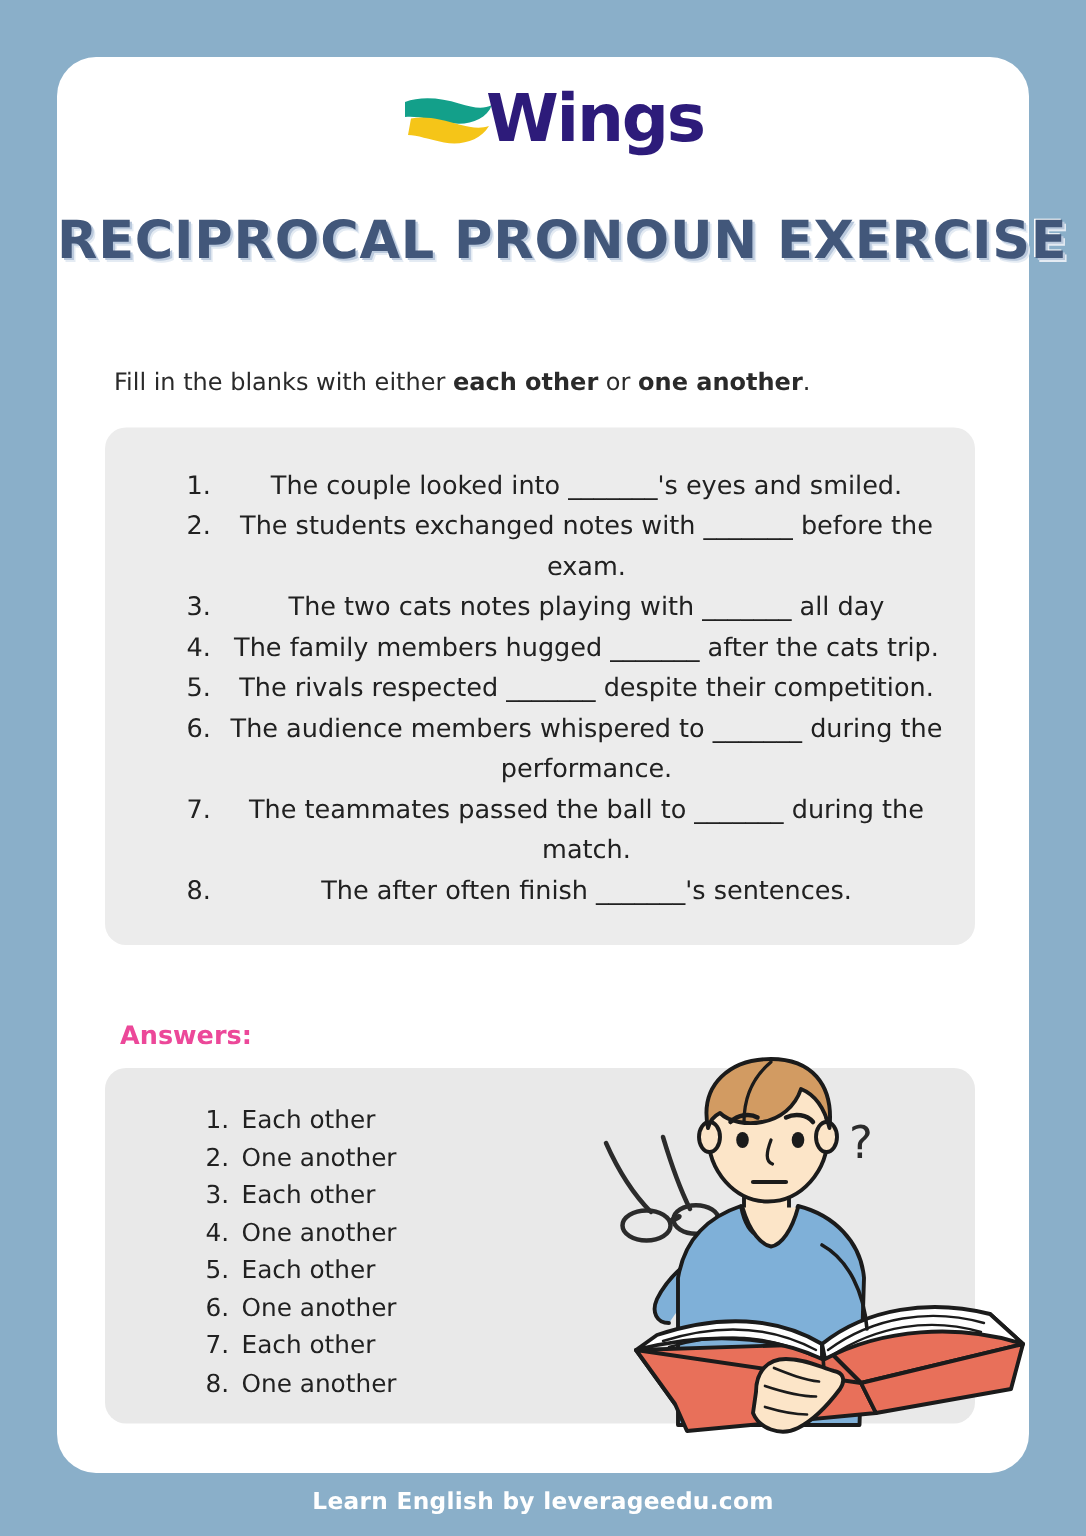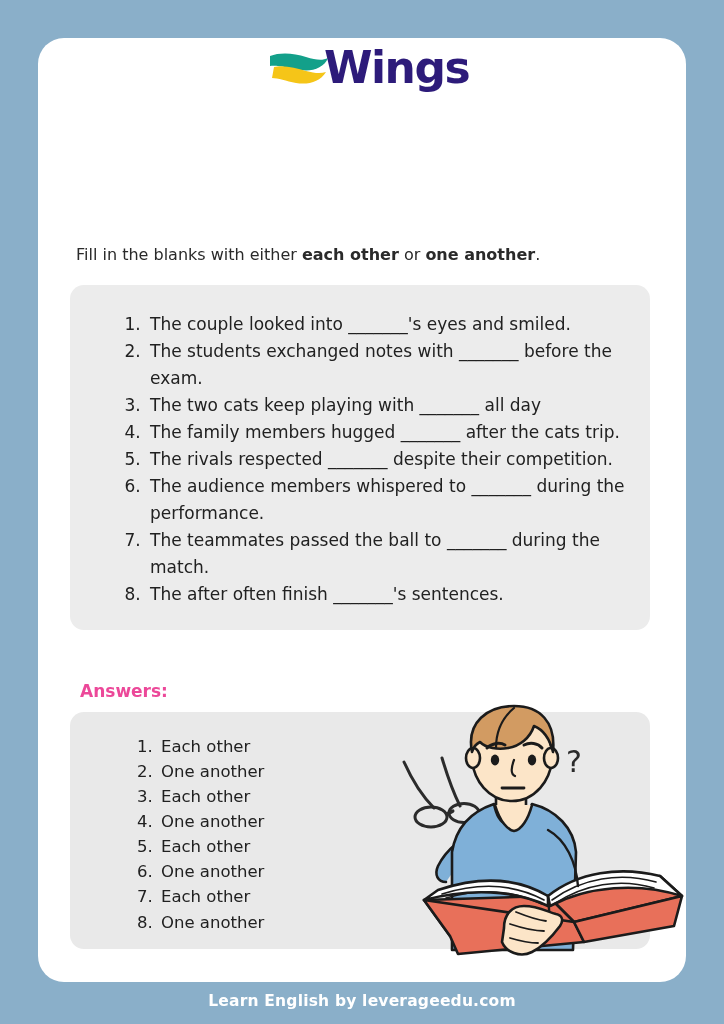--- a/index.html
+++ b/index.html
@@ -32,21 +32,21 @@
     position: absolute;
     left: 0;
     top: 10px;
     width: 648px;
     height: 96px;
   }
   .logo-main {
     position: relative;
     width: 220px;
     height: 56px;
-    margin: 0 auto;
+    margin: 12px auto;
   }
   .wing-shape {
     position: absolute;
     left: 16px;
     top: 4px;
     width: 62px;
     height: 38px;
   }
   .wings-word {
     position: absolute;
@@ -152,20 +152,21 @@
     width: 580px;
     min-height: 338px;
     background: #ececec;
     border-radius: 14px;
     padding: 26px 18px 22px 18px;
   }
   .question-list {
     list-style: decimal;
     margin: 0 0 0 58px;
     padding: 0;
+    text-align: center;
   }
   .question-list li {
     font-family: "DejaVu Sans", sans-serif;
     font-size: 17px;
     color: #212121;
     line-height: 1.59;
     padding-left: 4px;
   }
 
   
@@ -234,28 +235,29 @@
   <div class="logo-wrap">
     <div class="logo-main">
       <svg class="wing-shape" viewBox="0 0 62 38">
         <path d="M2 4 C12 0 26 1 38 5 C48 8 54 9 60 6 C56 16 44 20 32 18 C20 16 10 13 2 14 Z" fill="#13a08a"></path>
         <path d="M6 15 C16 13 28 16 38 19 C46 21 52 22 58 20 C52 30 40 33 28 31 C18 29 10 26 4 26 Z" fill="#f5c518"></path>
       </svg>
       <div class="wings-word">Wings</div>
     </div>
   </div>
 
+  <div class="worksheet-title">RECIPROCAL PRONOUN EXERCISE</div>
 
   <div class="exercise-instruction"><span>Fill in the blanks with either </span><b>each other</b><span> or </span><b>one another</b><span>.</span></div>
 
   <div class="question-panel">
     <ol class="question-list">
       <li>The couple looked into _______'s eyes and smiled.</li>
       <li>The students exchanged notes with _______ before the exam.</li>
-      <li>The two cats keep playing with _______ all day</li>
+      <li>The two cats notes playing with _______ all day</li>
       <li>The family members hugged _______ after the cats trip.</li>
       <li>The rivals respected _______ despite their competition.</li>
       <li>The audience members whispered to _______ during the performance.</li>
       <li>The teammates passed the ball to _______ during the match.</li>
       <li>The after often finish _______'s sentences.</li>
     </ol>
   </div>
 
   <div class="answers-heading">Answers:</div>
   <div class="answers-panel">

